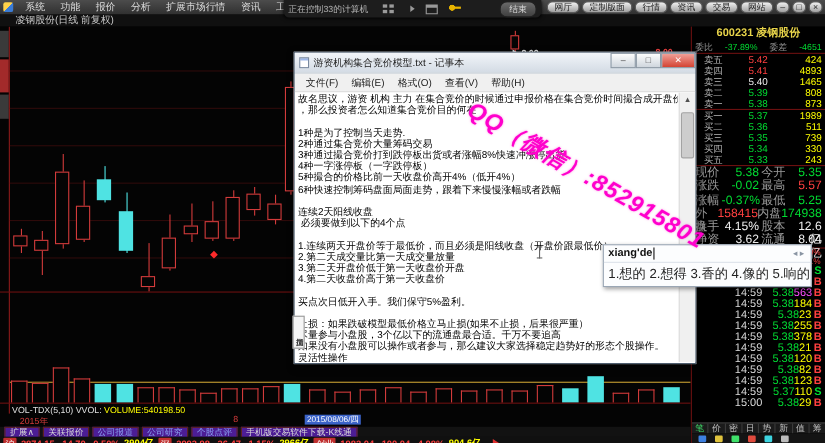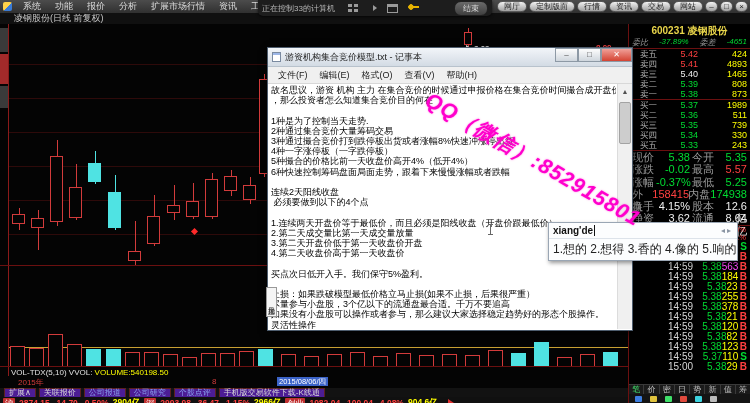--- a/index.html
+++ b/index.html
@@ -61,21 +61,21 @@
   .marker{position:absolute;width:5px;height:5px;background:#ff2a2a;transform:rotate(45deg);}
   .xaxis{position:absolute;left:0;top:353px;width:628px;height:10px;font-size:8px;}
   .xaxis .yr{position:absolute;left:18px;color:#d23b3b;}
   .xaxis .mo{position:absolute;left:212px;color:#d23b3b;}
   .xaxis .dt{position:absolute;left:277px;background:#3b63c8;color:#fff;padding:0 2px;font-size:7.5px;line-height:9px;}
 
   
   #panel{position:absolute;left:628px;top:24px;width:122px;height:379px;background:#000;
     border-left:1px solid #6b1010;font-size:9px;z-index:3;}
   .p-head{height:13px;text-align:center;color:#e8d44a;font-weight:bold;font-size:10px;line-height:13px;white-space:nowrap;}
-  .p-row{display:flex;justify-content:space-between;padding:0 3px;font-style:italic;}
+  .p-row{display:flex;justify-content:space-between;padding:0 3px;align-items:center;}
   .p-weibi{height:11px;font-size:8px;}
   .p-div{height:1px;background:#6b1010;}
   .ob-row{height:10px;line-height:10px;padding:0 3px 0 11px;display:flex;}
   .ob-row .lb{width:22px;color:#b8b8b8;font-size:8.5px;}
   .ob-row .pr{width:36px;text-align:right;font-size:9px;}
   .ob-row .vl{flex:1;text-align:right;color:#ffff00;font-size:9px;}
   .info-row{height:12.3px;display:flex;padding:0 3px;font-size:11px;line-height:12.3px;}
   .info-row .l{width:24px;color:#9a9a9a;}
   .info-row .v{width:34px;text-align:right;}
   .info-row .l2{width:26px;color:#9a9a9a;margin-left:2px;}

